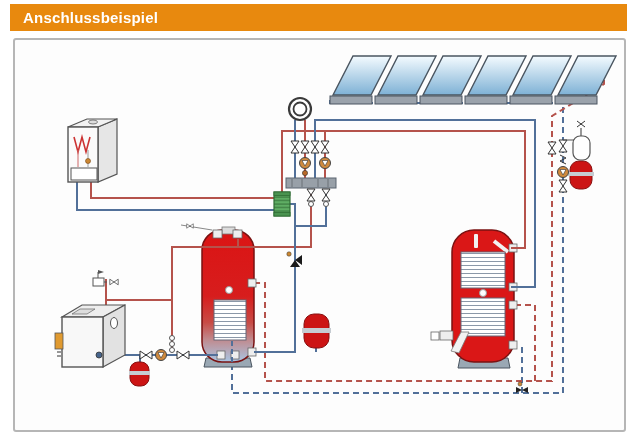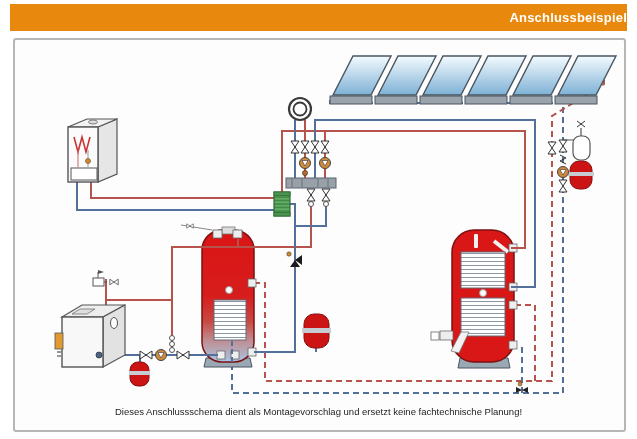--- a/index.html
+++ b/index.html
@@ -1,20 +1,20 @@
 <!DOCTYPE html>
 <html><head>
 <meta charset="utf-8">
 <style>
   html,body{margin:0;padding:0;background:#ffffff;}
   #stage{position:relative;width:637px;height:439px;background:#ffffff;overflow:hidden;
          font-family:"Liberation Sans", sans-serif;}
   #hdr{position:absolute;left:10px;top:4px;width:617px;height:27px;background:#E8890E;}
   #hdr span{display:block;line-height:27px;padding-left:13px;color:#ffffff;
-            font-size:13px;font-weight:bold;letter-spacing:0.2px;text-align:right;}
+            font-size:15px;font-weight:bold;letter-spacing:0.2px;}
   #panel{position:absolute;left:13px;top:38px;width:609px;height:390px;
          background:#fdfdfd;border:2px solid #b6b6b6;border-radius:3px;}
   #cap{position:absolute;left:13px;top:406px;width:611px;text-align:center;
        font-size:9.5px;color:#222222;}
   svg{position:absolute;left:0;top:0;}
 </style>
 </head>
 <body>
 
 <div id="stage">
@@ -256,14 +256,13 @@
       <rect x="573" y="136" width="17" height="24" rx="7" fill="#ffffff" stroke="#555" stroke-width="1.2"></rect>
     </g>
 
     <g>
       <polygon points="516,387 516,393 522,390" fill="#222"></polygon>
       <polygon points="528,387 528,393 522,390" fill="#222"></polygon>
       <circle cx="520" cy="384" r="2" fill="#cc8833" stroke="#333" stroke-width="0.5"></circle>
     </g>
   </svg>
 
-  <div id="cap">Dieses Anschlussschema dient als Montagevorschlag und ersetzt keine fachtechnische Planung!</div>
 </div>
 
 </body></html>

